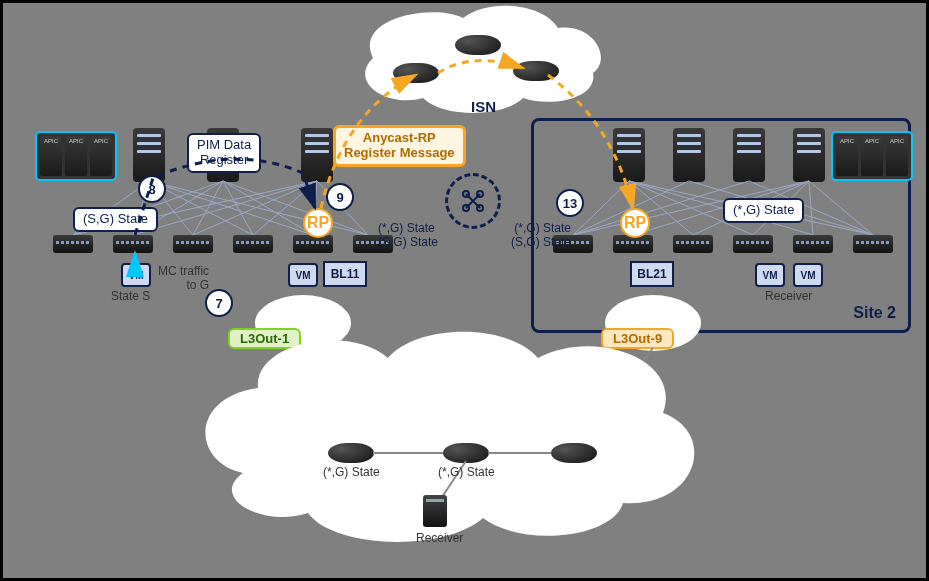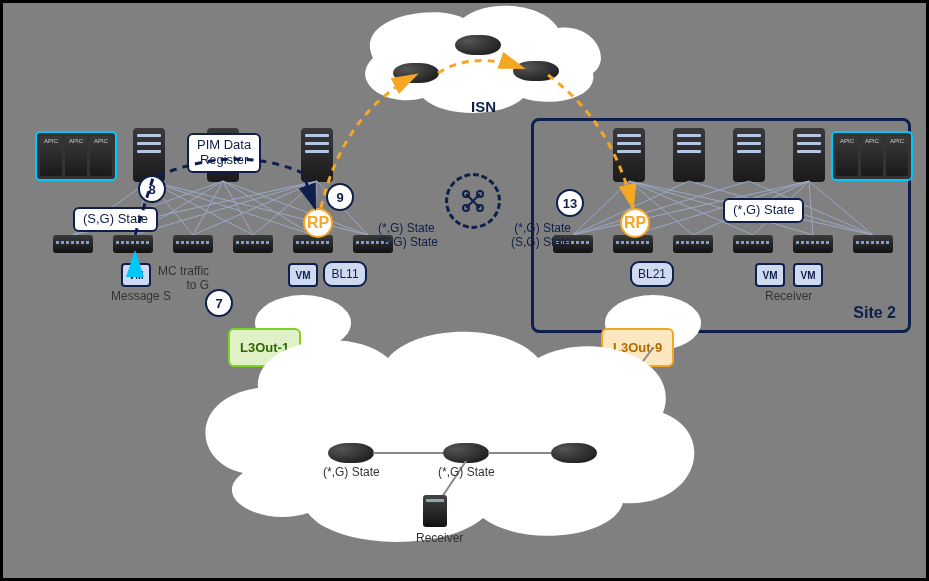--- a/index.html
+++ b/index.html
@@ -47,21 +47,21 @@
     font-size:13px;
     color:var(--navy);
     text-align:center;
     line-height:1.15;
     white-space:nowrap;
   }
   .tag.orange-border{border-color:var(--orange);}
   .badge{
     position:absolute;
     border-radius:6px;
-    padding:10px 10px;
+    padding:1px 10px;
     font-size:13px;
     font-weight:bold;
     border:2px solid;
   }
   .badge.green{background:var(--badge-green-bg);border-color:var(--badge-green);color:#2d6a00;}
   .badge.orange{background:var(--badge-orange-bg);border-color:var(--orange);color:#b06a00;}
   .circle-step{
     position:absolute;
     width:24px;height:24px;
     border:2px solid var(--navy);
@@ -122,23 +122,23 @@
   }
   .vm{
     position:absolute;width:26px;height:20px;
     border:2px solid var(--navy);border-radius:4px;
     background:#cfd9ef;
     color:var(--navy);font-size:10px;font-weight:bold;
     display:flex;align-items:center;justify-content:center;
   }
   .bl{
     position:absolute;width:40px;height:22px;
-    border:2px solid var(--navy);border-radius:9px;
+    border:2px solid var(--navy);border-radius:0;
     background:#cfd9ef;
-    color:var(--navy);font-size:12px;font-weight:normal;
+    color:var(--navy);font-size:12px;font-weight:bold;
     display:flex;align-items:center;justify-content:center;
   }
   .server-sm{
     position:absolute;width:24px;height:32px;
     background:linear-gradient(#444,#111);border-radius:3px;
   }
   .server-sm::before{content:"";position:absolute;left:3px;right:3px;top:4px;height:3px;background:#8aa;}
   
   svg.overlay{position:absolute;left:0;top:0;pointer-events:none;}
   .nexus{
@@ -216,21 +216,21 @@
   <div class="leaf" style="left:290px;top:232px"></div>
   <div class="leaf" style="left:350px;top:232px"></div>
 
   <div class="tag" style="left:70px;top:204px">(S,G) State</div>
   <div class="tag" style="left:184px;top:130px;white-space:pre">PIM Data
 Register</div>
 
   <div class="vm" style="left:118px;top:260px">VM</div>
   <div class="txt muted" style="left:155px;top:261px;white-space:pre;text-align:right">MC traffic
 to G</div>
-  <div class="txt muted" style="left:108px;top:286px">Message S</div>
+  <div class="txt muted" style="left:108px;top:286px">State S</div>
   <div class="vm" style="left:285px;top:260px">VM</div>
   <div class="bl" style="left:320px;top:258px">BL11</div>
 
   <div class="circle-step" style="left:202px;top:286px">7</div>
   <div class="circle-step" style="left:135px;top:172px">8</div>
   <div class="circle-step" style="left:323px;top:180px">9</div>
   <div class="rp-circle" style="left:300px;top:205px">RP</div>
 
   <div class="txt" style="left:375px;top:218px;white-space:pre;text-align:left">(*,G) State
 (S,G) State</div>
@@ -298,20 +298,22 @@
   <div class="bl" style="left:627px;top:258px">BL21</div>
   <div class="vm" style="left:752px;top:260px">VM</div>
   <div class="vm" style="left:790px;top:260px">VM</div>
   <div class="txt muted" style="left:762px;top:286px">Receiver</div>
 
   <svg class="overlay" width="929" height="581">
     <ellipse cx="650" cy="320" rx="48" ry="28" fill="#ffffff"></ellipse>
   </svg>
   <div class="badge orange" style="left:598px;top:325px">L3Out-9</div>
 
+  <div class="tag orange-border" style="left:330px;top:122px;background:#fff5e0;border-width:3px;color:#b06a00;font-weight:bold;white-space:pre">Anycast-RP
+Register Message</div>
 
   <svg class="overlay" width="929" height="581">
     <defs>
       <marker id="arr-orange" markerWidth="10" markerHeight="10" refX="8" refY="3" orient="auto">
         <path d="M0,0 L9,3 L0,6 z" fill="#f5a623"></path>
       </marker>
       <marker id="arr-navy" markerWidth="10" markerHeight="10" refX="8" refY="3" orient="auto">
         <path d="M0,0 L9,3 L0,6 z" fill="#0d1f4a"></path>
       </marker>
       <marker id="arr-cyan" markerWidth="10" markerHeight="10" refX="8" refY="3" orient="auto">

